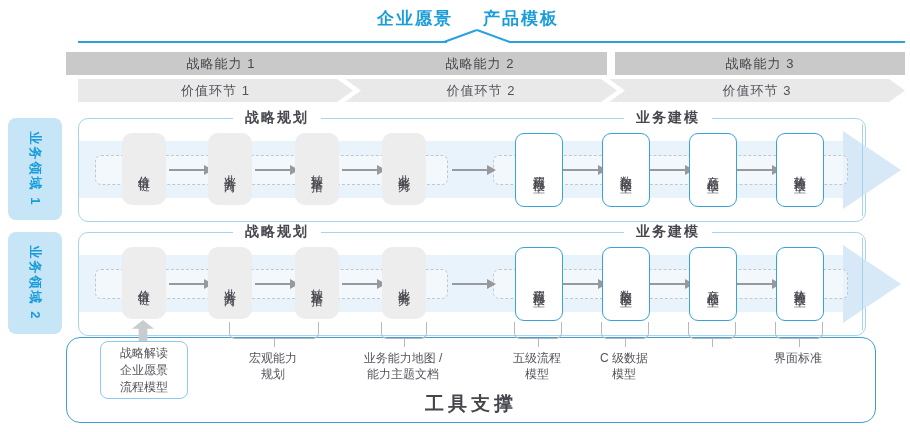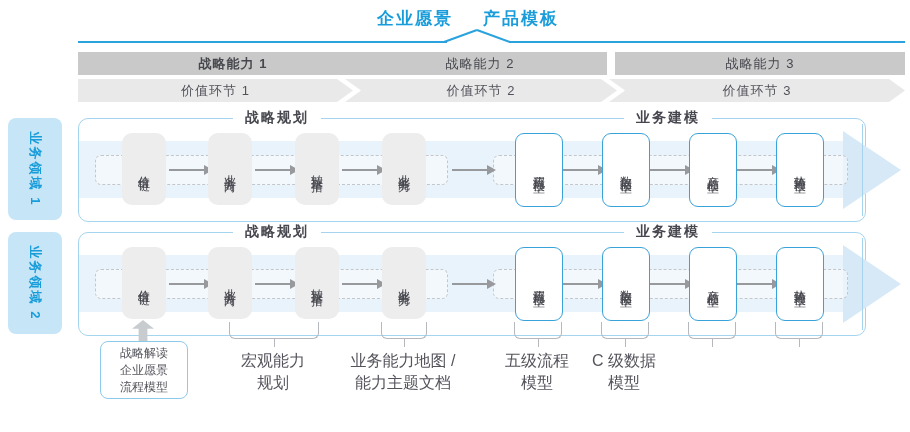--- a/index.html
+++ b/index.html
@@ -58,38 +58,38 @@
   .practice-box { position:absolute; left:100px; top:341px; width:86px;
     border:1.2px solid #8fc9ea; border-radius:8px; background:#fff; padding:3px 0;
     font-size:12px; color:#54555c; text-align:center; line-height:1.4; z-index:6; }
   .practice-box span { display:block; }
   .up-arrow { position:absolute; left:132px; top:320px; width:22px; height:21px; background:#c9cccf;
     clip-path:polygon(50% 0, 100% 42%, 70% 42%, 70% 100%, 30% 100%, 30% 42%, 0 42%); z-index:6; }
   .bracket { position:absolute; top:322px; height:16px; border:1.2px solid #b5b8bc; border-top:none;
     border-radius:0 0 6px 6px; z-index:6; background:transparent; }
   .bracket::after { content:""; position:absolute; left:50%; bottom:-9px; height:9px;
     border-left:1.2px solid #b5b8bc; }
-  .bnote { position:absolute; top:350px; width:140px; text-align:center; font-size:16px;
+  .bnote { position:absolute; top:350px; width:140px; text-align:center; font-size:12px;
     color:#54555c; line-height:1.35; white-space:pre-line; z-index:6; }
 </style>
 </head>
 <body>
 
 <div class="canvas">
 
   <div class="top-titles">
     <div class="top-title">企业愿景</div>
     <div class="top-title">产品模板</div>
   </div>
   <div class="top-line"></div>
   <div class="caret-cover"></div>
   <div class="caret-leg caret-left"></div>
   <div class="caret-leg caret-right"></div>
 
-  <div class="cap-bar" style="left:78px; width:310px;font-weight:bold;">战略能力 1</div>
+  <div class="cap-bar" style="left:66px; width:310px;">战略能力 1</div>
   <div class="cap-bar" style="left:353px; width:254px;">战略能力 2</div>
   <div class="cap-bar" style="left:615px; width:290px;">战略能力 3</div>
 
   <div class="chev chev-first" style="left:78px; width:275px;">价值环节 1</div>
   <div class="chev chev-mid" style="left:345px; width:272px;">价值环节 2</div>
   <div class="chev chev-mid" style="left:609px; width:296px;">价值环节 3</div>
 
   <div class="domain" style="top:118px;">
     <span>业务领域 1</span>
   </div>
@@ -174,20 +174,23 @@
     <div class="harrow" style="left:571px;"></div>
     <div class="pbox blue" style="left:610px;">
         <span class="vtext">产品模型</span>
       </div>
     <div class="harrow" style="left:658px;"></div>
     <div class="pbox blue" style="left:697px;">
         <span class="vtext">体验模型</span>
       </div>
   </div>
 
+  <div class="tool-box">
+    <div class="tool-title">工具支撑</div>
+  </div>
 
   <div class="up-arrow"></div>
   <div class="practice-box">
     <span>战略解读</span>
     <span>企业愿景</span>
     <span>流程模型</span>
   </div>
 
   <div class="bracket" style="left:229px; width:88px;"></div>
   <div class="bnote" style="left:203px;">宏观能力
@@ -201,14 +204,15 @@
   <div class="bnote" style="left:467px;">五级流程
 模型</div>
 
   <div class="bracket" style="left:601px; width:46px;"></div>
   <div class="bnote" style="left:554px;">C 级数据
 模型</div>
 
   <div class="bracket" style="left:688px; width:46px;"></div>
 
   <div class="bracket" style="left:775px; width:46px;"></div>
+  <div class="bnote" style="left:728px;">界面标准</div>
 
 </div>
 
 </body></html>

